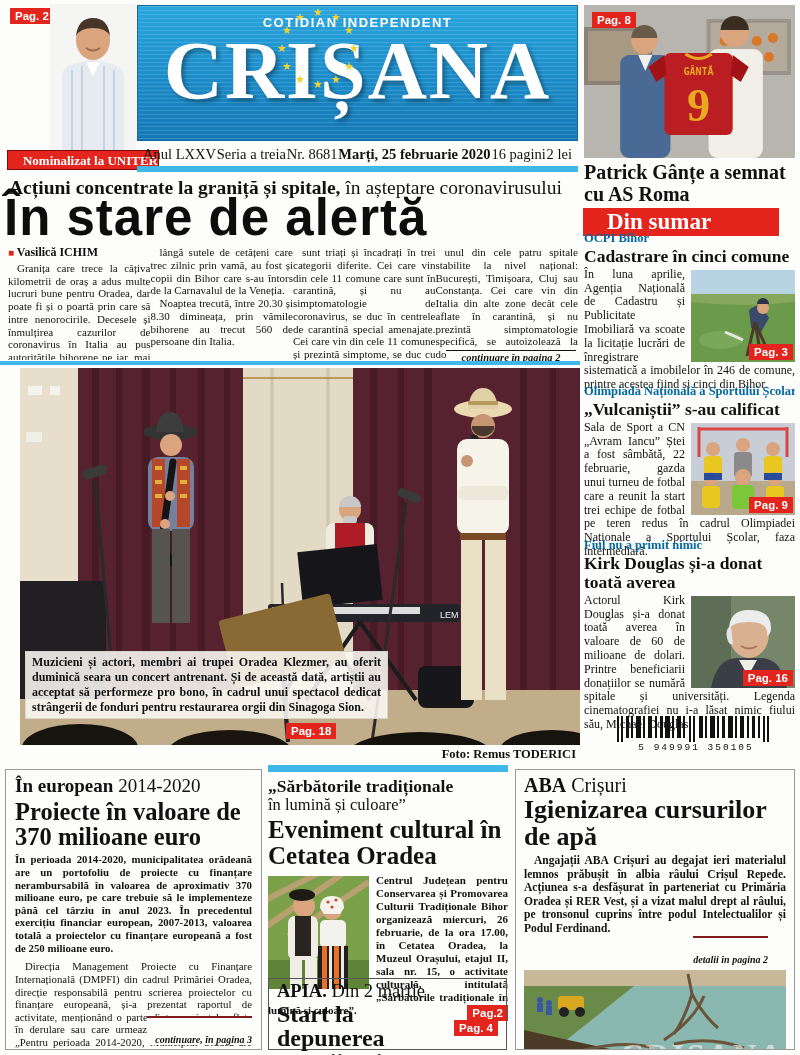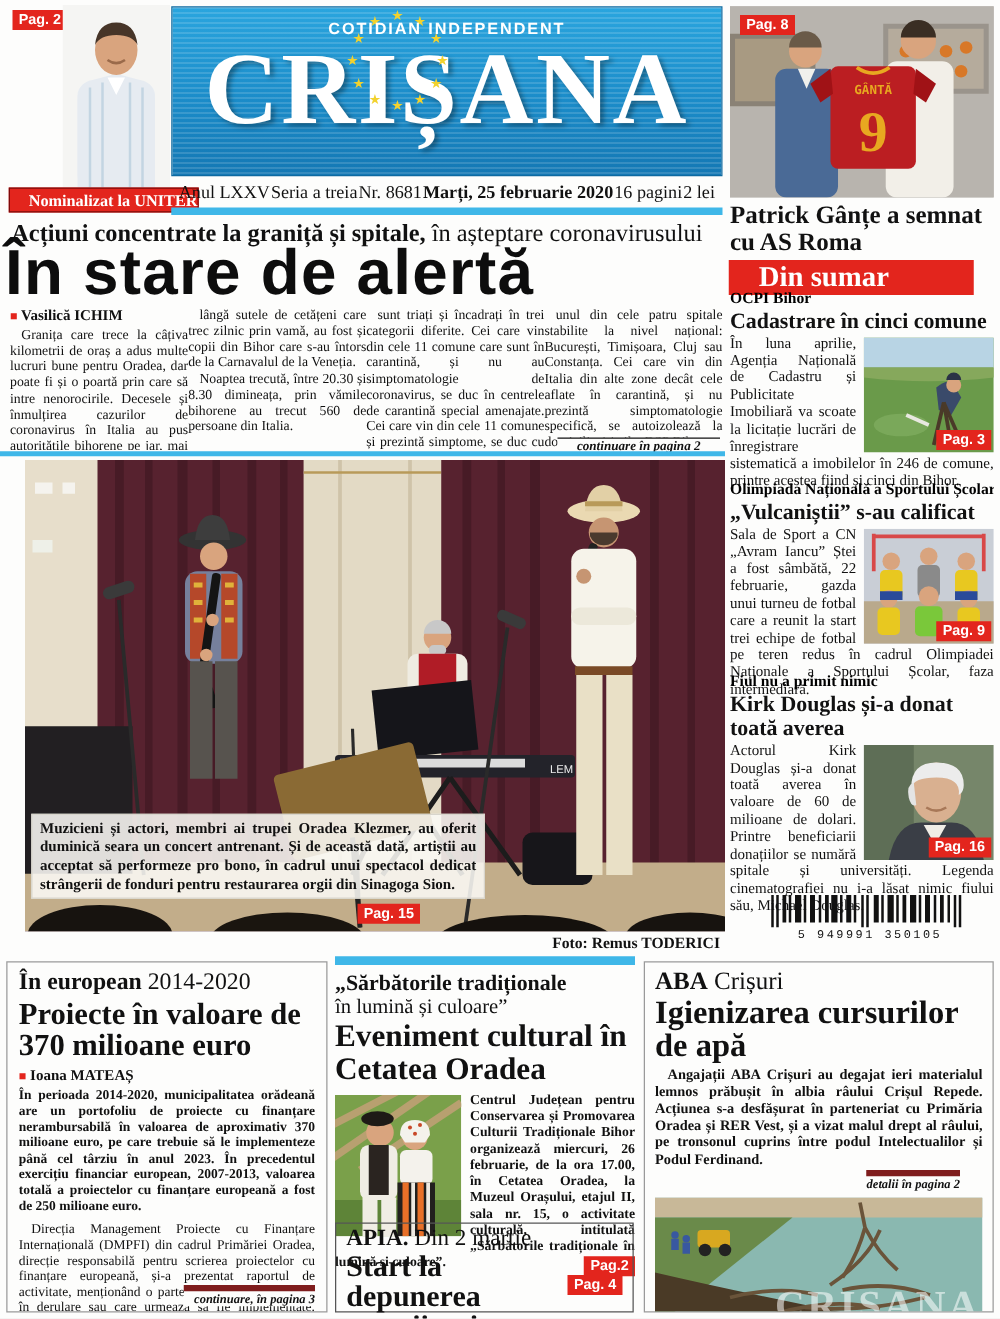--- a/index.html
+++ b/index.html
@@ -102,21 +102,21 @@
   .sb-top-headline {
     left:584px; top:161px; width:211px;
     font-size:20px; font-weight:bold; line-height:1.12;
   }
   .din-sumar {
     left:583px; top:208px; width:196px; height:28px;
     font-size:23px; line-height:27px; padding-left:24px;
   }
   .sb-item { left:584px; width:211px; }
   .sb-item .kicker {
-    color:#000000; font-weight:bold; font-size:12.5px; line-height:1.2;
+    color:#0369a1; font-weight:bold; font-size:12.5px; line-height:1.2;
     white-space:nowrap; overflow:hidden;
   }
   .sb-item .hl { font-weight:bold; font-size:17.5px; line-height:1.08; margin:1px 0 2px; }
   .sb-item .body { font-size:12px; line-height:1.15; text-align:justify; }
   .sb-thumb {
     float:right; width:104px; margin:2px 0 2px 6px; position:relative;
   }
   .sb-thumb svg { width:100%; display:block; }
   .sb-thumb .pbadge { position:absolute; right:2px; bottom:2px; }
   .sb-item-0 { top:231px; }
@@ -135,21 +135,21 @@
     left:5px; top:769px; width:257px; height:281px;
     border:1.5px solid #9a9a9a; padding:6px 9px 4px; overflow:hidden;
   }
   .box-left .kicker { font-size:19px; line-height:1.1; }
   .box-left .kicker b { font-weight:bold; }
   .box-left .hl { font-size:24.5px; font-weight:bold; line-height:1.03; margin:2px 0 4px; }
   .box-left .lead { font-size:10.8px; font-weight:bold; line-height:1.17; text-align:justify; margin-top:2px; }
   .box-left .body { font-size:10.8px; line-height:1.17; text-align:justify; margin-top:6px; text-indent:10px; }
   .cont {
     font-size:10px; font-weight:bold; font-style:italic;
-    border-top:5px solid #7f1d1d; padding-top:1px;
+    border-top:2px solid #7f1d1d; padding-top:16px;
   }
   .box-left .cont { position:absolute; right:9px; bottom:4px; background:#fdfdfc; padding-left:8px; }
 
   .box-middle { left:268px; top:776px; width:240px; }
   .box-middle .kicker1 { font-size:17.5px; font-weight:bold; line-height:1.15; }
   .box-middle .kicker2 { font-size:16.5px; line-height:1.1; }
   .box-middle .hl { font-size:25px; font-weight:bold; line-height:1.04; margin:3px 0 5px; }
   .mid-thumb { float:left; width:101px; height:113px; margin:2px 7px 2px 0; }
   .mid-thumb svg { width:100%; height:100%; display:block; }
   .box-middle .body { font-size:11px; font-weight:bold; line-height:1.18; text-align:justify; }
@@ -345,21 +345,21 @@
 
       <rect x="205" y="238" width="115" height="70" rx="4" fill="#8a6a34" transform="rotate(-14 262 273)"></rect>
       <line x1="262" y1="302" x2="268" y2="374" stroke="#222" stroke-width="4"></line>
 
       <ellipse cx="60" cy="380" rx="58" ry="24" fill="#17130f"></ellipse>
       <ellipse cx="210" cy="384" rx="62" ry="22" fill="#1a150f"></ellipse>
       <ellipse cx="400" cy="386" rx="72" ry="22" fill="#15110d"></ellipse>
       <ellipse cx="532" cy="382" rx="52" ry="20" fill="#17130f"></ellipse>
     </svg>
     <div class="photo-caption">Muzicieni și actori, membri ai trupei Oradea Klezmer, au oferit duminică seara un concert antrenant. Și de această dată, artiștii au acceptat să performeze pro bono, în cadrul unui spectacol dedicat strângerii de fonduri pentru restaurarea orgii din Sinagoga Sion.</div>
-    <span class="pbadge pag10-badge">Pag. 15</span>
+    <span class="pbadge pag10-badge">Pag. 18</span>
   </div>
   <div class="abs photo-credit">Foto: Remus TODERICI</div>
 
   <div class="abs sb-photo-top">
     <svg viewBox="0 0 210 153" preserveAspectRatio="none">
       <rect width="210" height="153" fill="#b8b4ae"></rect>
       <rect x="0" y="22" width="68" height="58" fill="#8a8276"></rect>
         <rect x="4" y="26" width="60" height="50" fill="#a89a82"></rect>
       <rect x="122" y="14" width="84" height="56" fill="#9a948c"></rect>
         <rect x="126" y="18" width="76" height="48" fill="#b5ab9c"></rect>
@@ -521,21 +521,20 @@
     <div class="digits">5 949991 350105</div>
   </div>
 
   <div class="abs mid-divider"></div>
 
   <div class="abs box-left">
     <div class="kicker">
       <b>În european</b><span> 2014-2020</span>
     </div>
     <div class="hl">Proiecte în valoare de 370 milioane euro</div>
-    <div class="byline"><span class="sq">■</span> <span>Ioana MATEAȘ</span></div>
     <div class="lead">În perioada 2014-2020, municipalitatea orădeană are un portofoliu de proiecte cu finanțare nerambursabilă în valoarea de aproximativ 370 milioane euro, pe care trebuie să le implementeze până cel târziu în anul 2023. În precedentul exercițiu financiar european, 2007-2013, valoarea totală a proiectelor cu finanțare europeană a fost de 250 milioane euro.</div>
     <div class="body">Direcția Management Proiecte cu Finanțare Internațională (DMPFI) din cadrul Primăriei Oradea, direcție responsabilă pentru scrierea proiectelor cu finanțare europeană, și-a prezentat raportul de activitate, menționând o parte dintre proiectele aflate în derulare sau care urmează să fie implementate. „Pentru perioada 2014-2020, Municipiul Oradea are un portofoliu de proiecte în valoare de aproximativ 370 milioane de euro, proiecte care acoperă prin ...</div>
     <span class="cont">continuare, în pagina 3</span>
   </div>
 
   <div class="abs box-middle">
     <div class="kicker1">„Sărbătorile tradiționale</div>
     <div class="kicker2">în lumină și culoare”</div>
     <div class="hl">Eveniment cultural în Cetatea Oradea</div>
     <div class="body">

